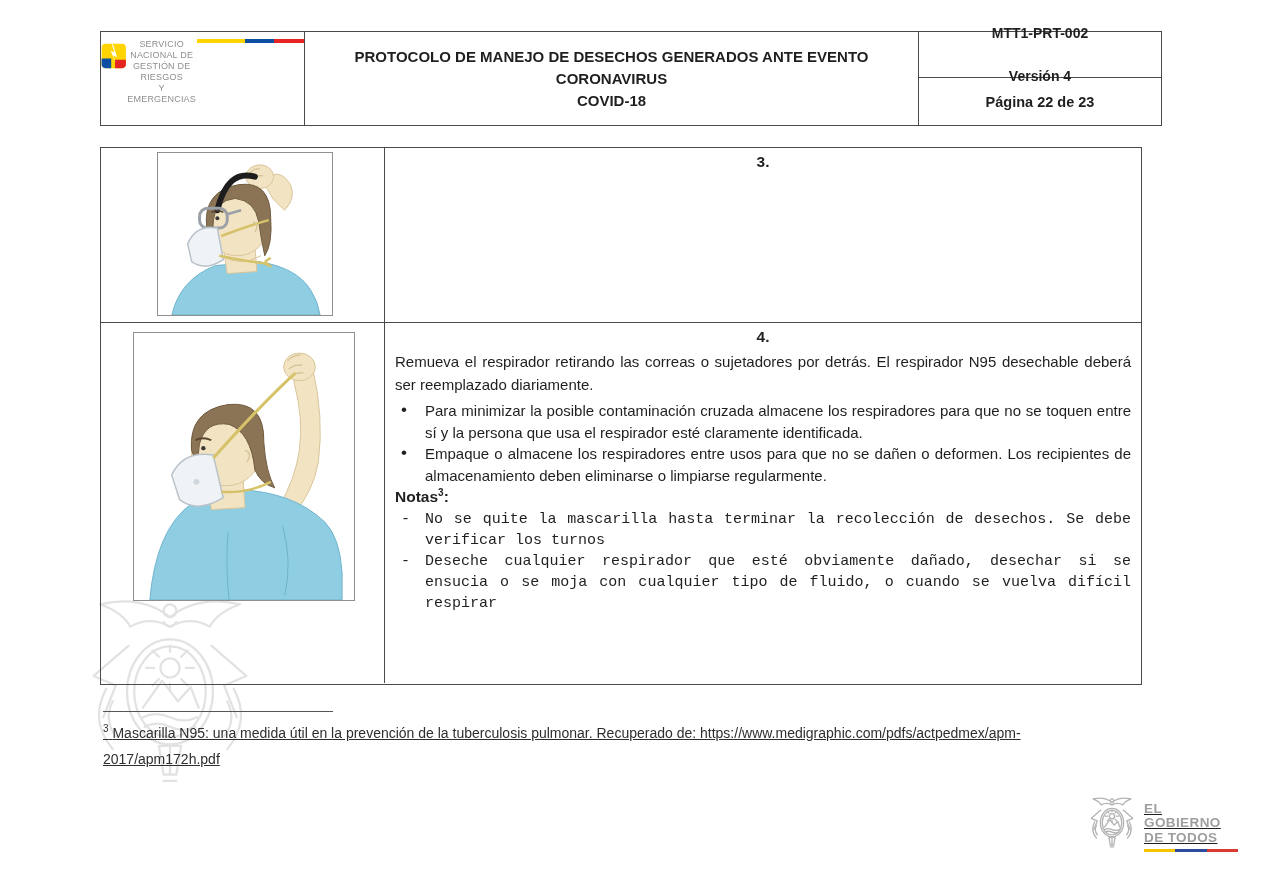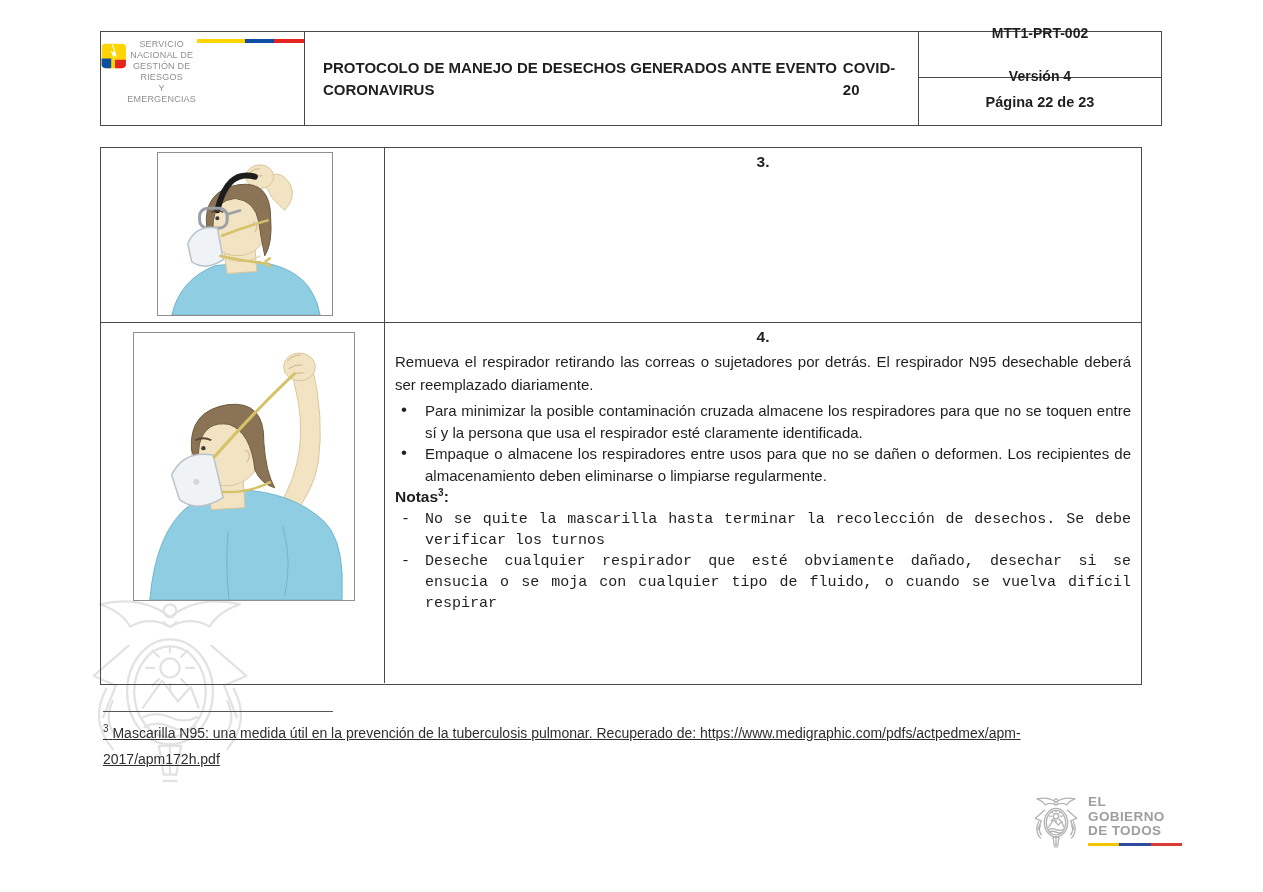--- a/index.html
+++ b/index.html
@@ -24,22 +24,22 @@
     padding-top:4px;
   }
   .org-name { font-size:9px; line-height:11px; color:#8f8f8f; text-align:center; margin-top:3px; letter-spacing:0.2px; }
   .brand-stripe { display:flex; width:168px; height:4px; margin-top:3px; }
   .brand-stripe .y { flex:0 0 45%; background:#FFD400; }
   .brand-stripe .b { flex:0 0 27%; background:#0B4EA2; }
   .brand-stripe .r { flex:1; background:#E52320; }
 
   .cell-title {
     flex:1; border-right:1.5px solid #4a4a4a;
-    display:flex; flex-direction:row; align-items:center; justify-content:center;
-    font-weight:bold; font-size:15px; line-height:22px; padding:0 18px;
+    display:flex; flex-direction:column; align-items:center; justify-content:center;
+    text-align:center; font-weight:bold; font-size:15px; line-height:22px; padding:0 18px;
   }
   .cell-meta { width:242px; display:flex; flex-direction:column; }
   .meta-top {
     height:46px; border-bottom:1.5px solid #4a4a4a;
     display:flex; flex-direction:column; align-items:center; justify-content:center;
     font-weight:bold; font-size:14px; line-height:19px;gap:24px;
   }
   .meta-bottom {
     flex:1; display:flex; align-items:center; justify-content:center;
     font-weight:bold; font-size:14.5px;
@@ -81,21 +81,21 @@
 
   
   .footnote-rule { position:absolute; left:103px; top:711px; width:230px; border-top:1.5px solid #555; z-index:2; }
   .footnote {
     position:absolute; left:103px; top:716px; width:1048px; z-index:2;
     font-size:14px; line-height:26px; color:#2e2e2e;text-decoration:underline;
   }
   .footnote sup { font-size:10px; }
 
   
-  .gov-logo { position:absolute; left:1030px; top:795px; display:flex; align-items:flex-start; z-index:2; }
+  .gov-logo { position:absolute; left:1086px; top:795px; display:flex; align-items:flex-end; z-index:2;text-decoration:underline; }
   .gov-text { margin-left:6px; color:#9e9e9e; font-weight:bold; font-size:13.5px; line-height:14.5px; letter-spacing:0.4px; }
   .gov-stripe { display:flex; width:94px; height:3px; margin-top:4px; }
   .gov-stripe .y { flex:1; background:#F5C400; }
   .gov-stripe .b { flex:1; background:#2C4B9B; }
   .gov-stripe .r { flex:1; background:#D93A31; }
 
   .hidden-defs { position:absolute; width:0; height:0; overflow:hidden; }
 </style>
 </head>
 <body>
@@ -147,21 +147,21 @@
     </div>
     <div class="brand-stripe">
       <div class="y"></div>
         <div class="b"></div>
         <div class="r"></div>
     </div>
   </div>
 
   <div class="cell-title">
     <div>PROTOCOLO DE MANEJO DE DESECHOS GENERADOS ANTE EVENTO CORONAVIRUS</div>
-    <div>COVID-20</div>
+    <div>COVID-18</div>
   </div>
 
   <div class="cell-meta">
     <div class="meta-top">
       <div>MTT1-PRT-002</div>
       <div>Versión 4</div>
     </div>
     <div class="meta-bottom">
       <div>Página 22 de 23</div>
     </div>

